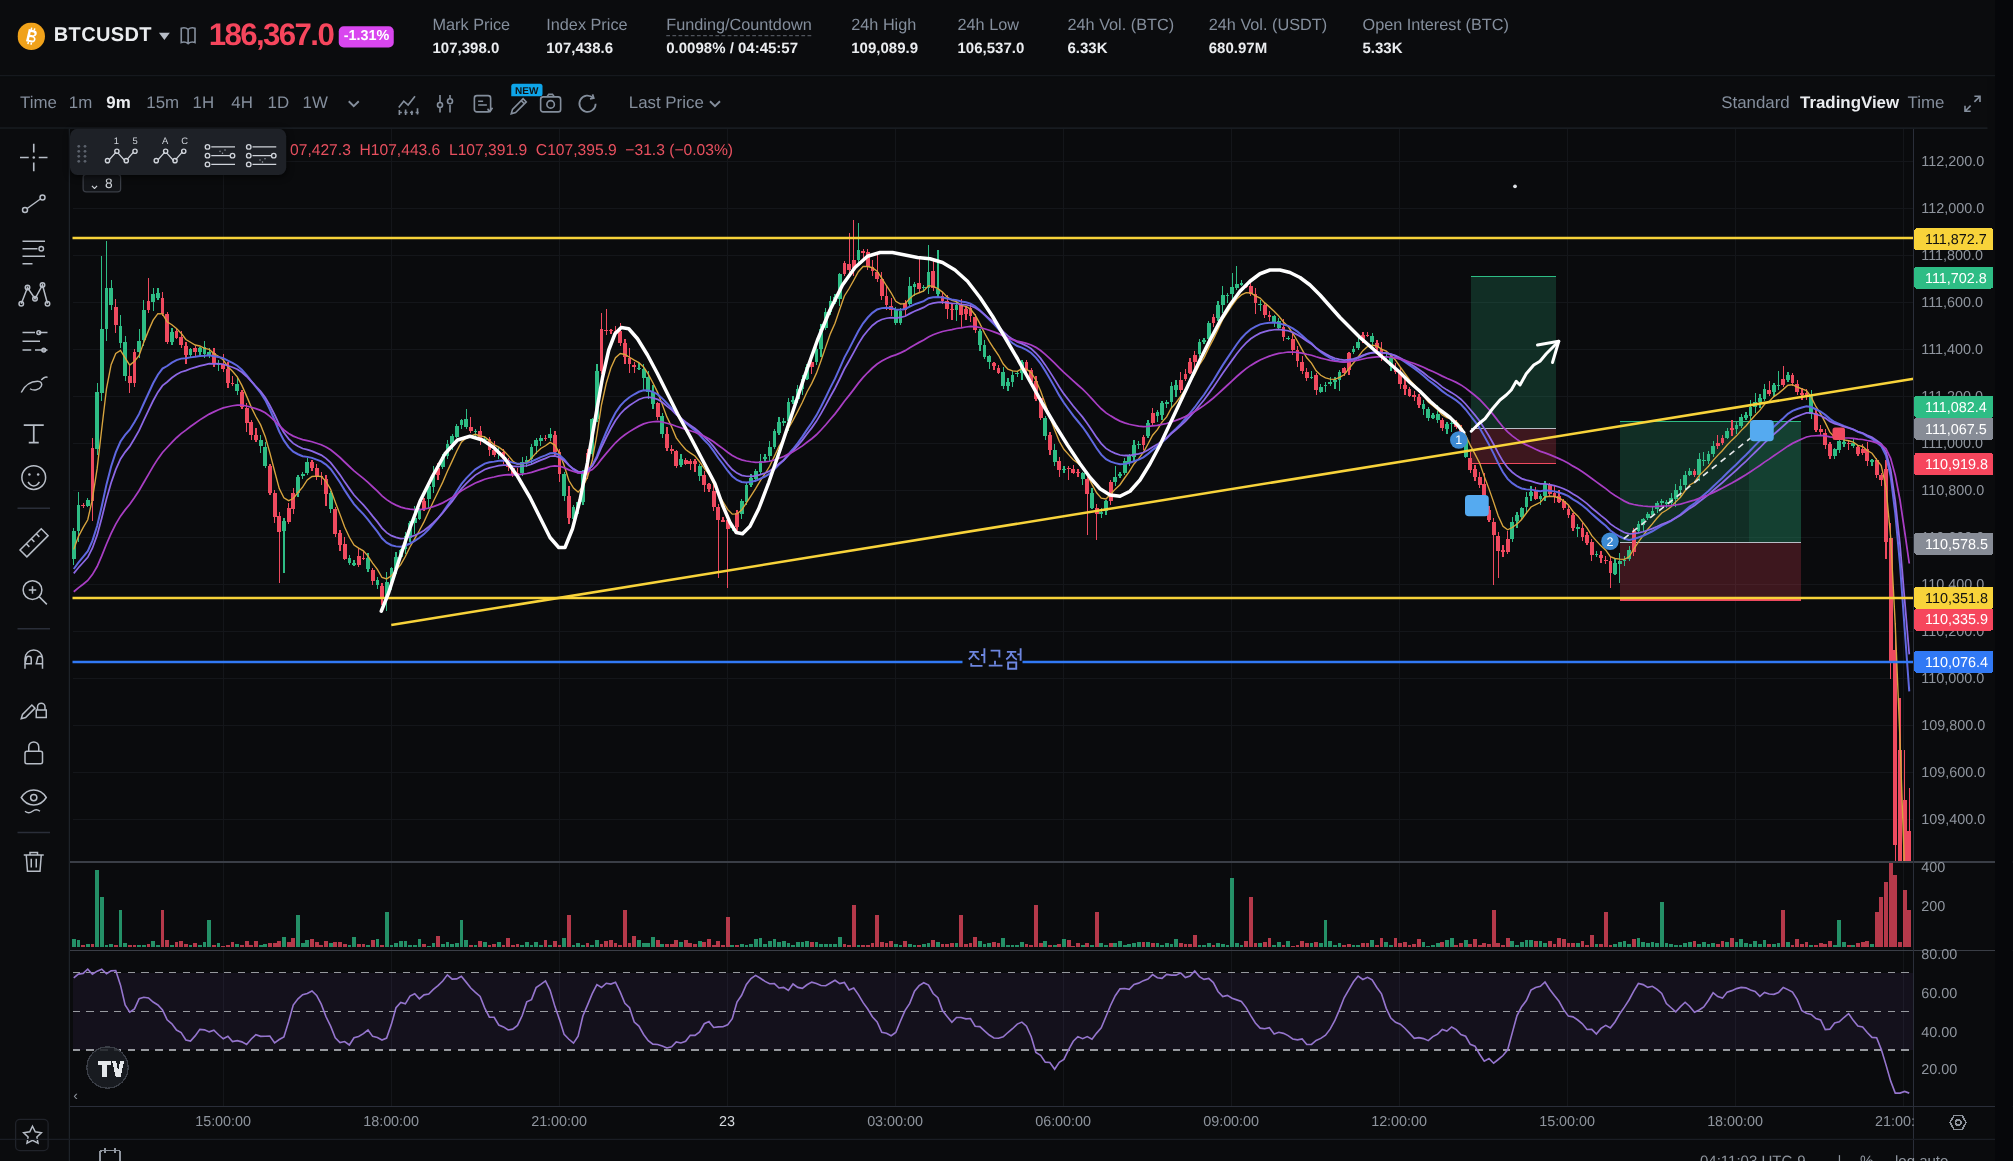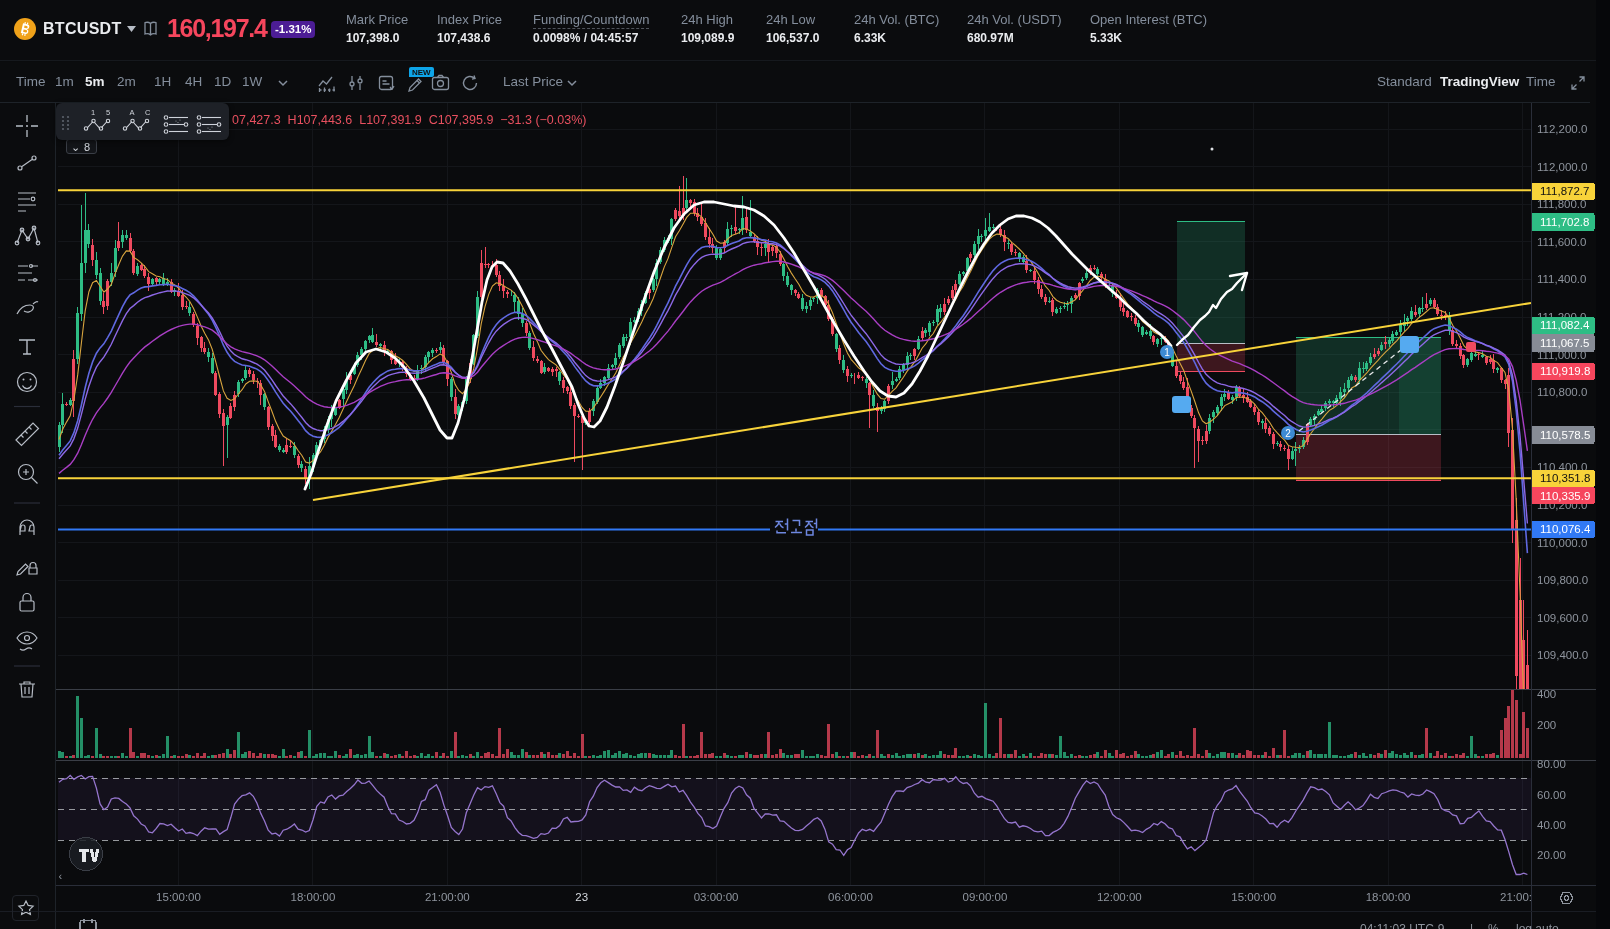--- a/index.html
+++ b/index.html
@@ -21,22 +21,22 @@
    <path d="M9.8 4.2v1.8M12.3 4.2v1.8M9.8 15.9v1.8M12.3 15.9v1.8" stroke="#fff" stroke-width="1.2"></path>
   </g>
  </svg>
  <span class="abs" style="left:43px;top:20px;color:#eaecef;font-size:16px;font-weight:700;letter-spacing:0.3px">BTCUSDT</span>
  <svg class="abs" style="left:127px;top:26px" width="9" height="6">
         <path d="M0 0h9L4.5 6Z" fill="#b7bdc6"></path>
       </svg>
  <svg class="abs" style="left:142px;top:21px" width="17" height="15" viewBox="0 0 17 15">
         <path d="M8.5 2.5C7 1.2 4.8 1 3 1.6V13c1.8-.6 4-.4 5.5.9 1.5-1.3 3.7-1.5 5.5-.9V1.6c-1.8-.6-4-.4-5.5.9Zm0 0V14" stroke="#848e9c" stroke-width="1.3" fill="none"></path>
       </svg>
- <span class="abs" style="left:167px;top:14px;color:#f6465d;font-size:25px;font-weight:700;letter-spacing:-1.3px">160,197.4</span>
- <span class="abs" style="left:271px;top:21px;background:#4c1d95;color:#fff;font-size:11.5px;font-weight:600;padding:2px 4px 3px;border-radius:4px">-1.31%</span>
+ <span class="abs" style="left:167px;top:14px;color:#f6465d;font-size:25px;font-weight:700;letter-spacing:-1.3px">186,367.0</span>
+ <span class="abs" style="left:271px;top:21px;background:#d946ef;color:#fff;font-size:11.5px;font-weight:600;padding:2px 4px 3px;border-radius:4px">-1.31%</span>
  <div class="abs lbl" style="left:346px;top:12px">Mark Price</div>
       <div class="abs val" style="left:346px;top:31px">107,398.0</div>
  <div class="abs lbl" style="left:437px;top:12px">Index Price</div>
       <div class="abs val" style="left:437px;top:31px">107,438.6</div>
  <div class="abs lbl" style="left:533px;top:12px;border-bottom:1px dashed #50545c;padding-bottom:1px">Funding/Countdown</div>
       <div class="abs val" style="left:533px;top:31px">0.0098% / 04:45:57</div>
  <div class="abs lbl" style="left:681px;top:12px">24h High</div>
       <div class="abs val" style="left:681px;top:31px">109,089.9</div>
  <div class="abs lbl" style="left:766px;top:12px">24h Low</div>
       <div class="abs val" style="left:766px;top:31px">106,537.0</div>
@@ -44,22 +44,22 @@
       <div class="abs val" style="left:854px;top:31px">6.33K</div>
  <div class="abs lbl" style="left:967px;top:12px">24h Vol. (USDT)</div>
       <div class="abs val" style="left:967px;top:31px">680.97M</div>
  <div class="abs lbl" style="left:1090px;top:12px">Open Interest (BTC)</div>
       <div class="abs val" style="left:1090px;top:31px">5.33K</div>
 </div>
 
 <div id="row2">
  <span class="abs tf" style="left:16px;top:12px">Time</span>
  <span class="abs tf" style="left:55px;top:12px">1m</span>
- <span class="abs tf" style="left:85px;top:12px;color:#eaecef;font-weight:700">5m</span>
- <span class="abs tf" style="left:117px;top:12px">2m</span>
+ <span class="abs tf" style="left:85px;top:12px;color:#eaecef;font-weight:700">9m</span>
+ <span class="abs tf" style="left:117px;top:12px">15m</span>
  <span class="abs tf" style="left:154px;top:12px">1H</span>
  <span class="abs tf" style="left:185px;top:12px">4H</span>
  <span class="abs tf" style="left:214px;top:12px">1D</span>
  <span class="abs tf" style="left:242px;top:12px">1W</span>
  <svg class="abs" style="left:278px;top:18px" width="10" height="7">
         <path d="M1 1l4 4 4-4" stroke="#848e9c" stroke-width="1.5" fill="none"></path>
       </svg>
  <svg class="abs" style="left:316px;top:72px"></svg>
  <svg class="abs" style="left:316px;top:11px" width="20" height="20" viewBox="0 0 20 20" stroke="#848e9c" fill="none" stroke-width="1.3">
    <path d="M3 13l4-5 3.5 3L16 4"></path>

